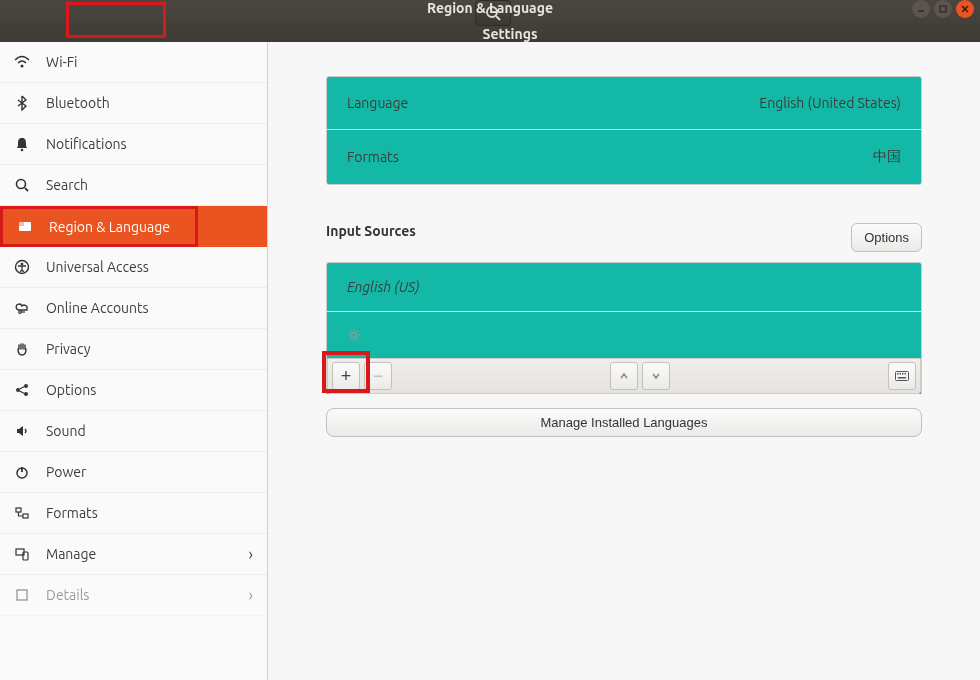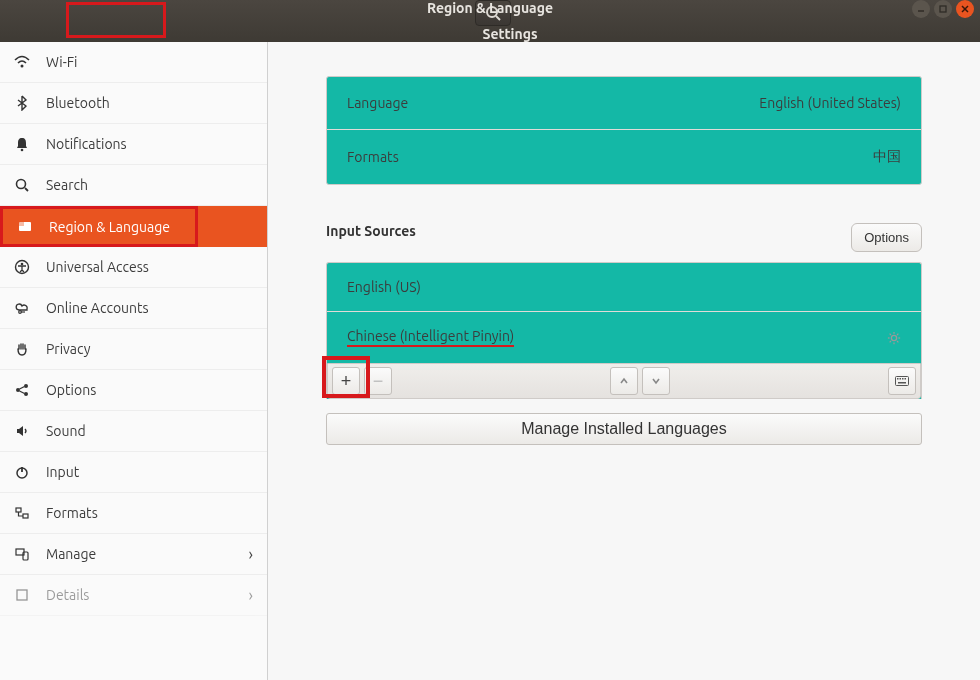--- a/index.html
+++ b/index.html
@@ -110,21 +110,21 @@
 }
 .section-hdr .lbl { font-weight:bold; color:#333; }
 .opt-btn {
   border:1px solid #c4c0bc;
   background:linear-gradient(to bottom,#fbfbfb,#eceae7);
   border-radius:6px;
   padding: 6px 12px;
   font-size:13px;
   color:#333;
 }
-.input-list .card-row { padding: 16px 20px; }
+.input-list .card-row { padding: 16px 20px; font-style: italic; }
 .input-row2 { display:flex;align-items:center;justify-content:space-between; }
 .toolbar {
   background: linear-gradient(to bottom,#f0eeeb,#e5e2df);
   border-top:1px solid #cfcbc8;
   border-bottom-left-radius:3px;
   border-bottom-right-radius:3px;
   height: 36px;
   display:flex;
   align-items:center;
   padding: 0 4px;
@@ -138,23 +138,23 @@
   display:flex;align-items:center;justify-content:center;
   font-size:14px;color:#444;
 }
 .tb-btn.disabled { color:#bbb; }
 .tb-spacer { flex:1; }
 .manage-btn {
   width:100%;
   margin-top: 14px;
   border:1px solid #c4c0bc;
   background:linear-gradient(to bottom,#fbfbfb,#eceae7);
-  border-radius:3px;
+  border-radius:8px;
   padding: 6px 12px;
-  font-size:16px;
+  font-size:13px;
   color:#333;
   text-align:center;
 }
 .red-underline {
   border-bottom: 2px solid #d7191c;
   padding-bottom:1px;
 }
 .add-wrap {
   position:absolute;
   margin-left:-10px;
@@ -303,21 +303,21 @@
         </span>
       <span>Sound</span>
     </div>
     <div class="side-item">
       <span class="icon">
           <svg width="16" height="16" viewBox="0 0 16 16">
             <circle cx="8" cy="9" r="5" fill="none" stroke="#333" stroke-width="1.5"></circle>
             <line x1="8" y1="3" x2="8" y2="8" stroke="#333" stroke-width="1.8"></line>
           </svg>
         </span>
-      <span>Input</span>
+      <span>Power</span>
     </div>
     <div class="side-item">
       <span class="icon">
           <svg width="16" height="16" viewBox="0 0 16 16">
             <rect x="2" y="3" width="5" height="4" fill="none" stroke="#333" stroke-width="1.2"></rect>
             <rect x="9" y="9" width="5" height="4" fill="none" stroke="#333" stroke-width="1.2"></rect>
             <path d="M4.5 7 V11 H9" fill="none" stroke="#333" stroke-width="1.2"></path>
           </svg>
         </span>
       <span>Formats</span>
@@ -358,21 +358,20 @@
     <div class="section-hdr">
       <span class="lbl">Input Sources</span>
       <button class="opt-btn">Options</button>
     </div>
 
     <div class="card input-list" style="border-bottom:none;border-bottom-left-radius:0;border-bottom-right-radius:0;">
       <div class="card-row">
         <span>English (US)</span>
       </div>
       <div class="card-row input-row2">
-        <span class="red-underline">Chinese (Intelligent Pinyin)</span>
         <span style="color:#999;">
           <svg width="14" height="14" viewBox="0 0 16 16">
               <circle cx="8" cy="8" r="3" fill="none" stroke="#999" stroke-width="1.5"></circle>
               <g stroke="#999" stroke-width="1.5">
                 <line x1="8" y1="1" x2="8" y2="3"></line>
                 <line x1="8" y1="13" x2="8" y2="15"></line>
                 <line x1="1" y1="8" x2="3" y2="8"></line>
                 <line x1="13" y1="8" x2="15" y2="8"></line>
                 <line x1="3" y1="3" x2="4.5" y2="4.5"></line>
                 <line x1="11.5" y1="11.5" x2="13" y2="13"></line>

